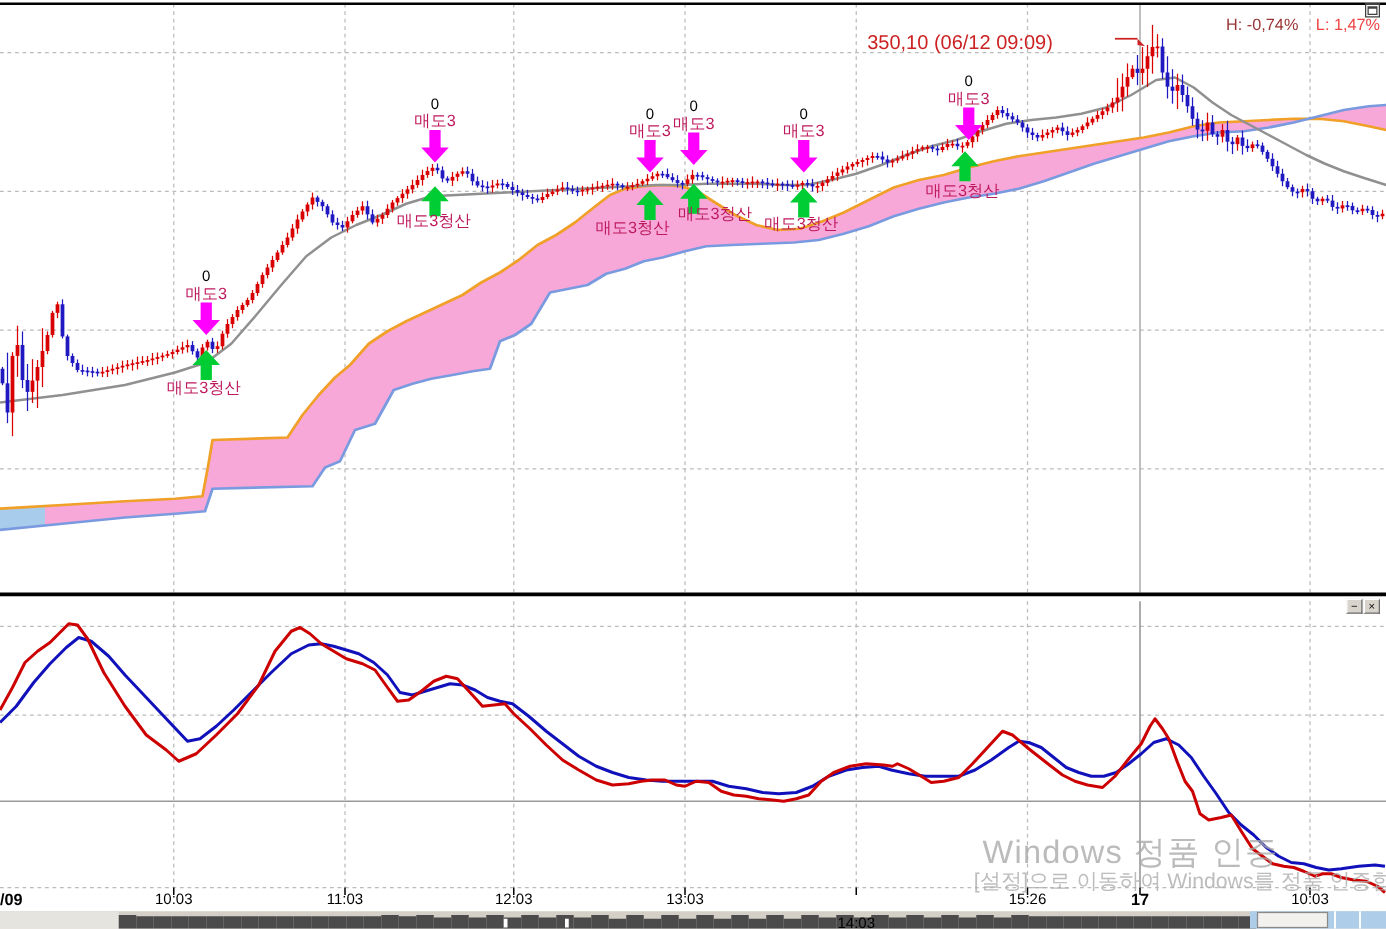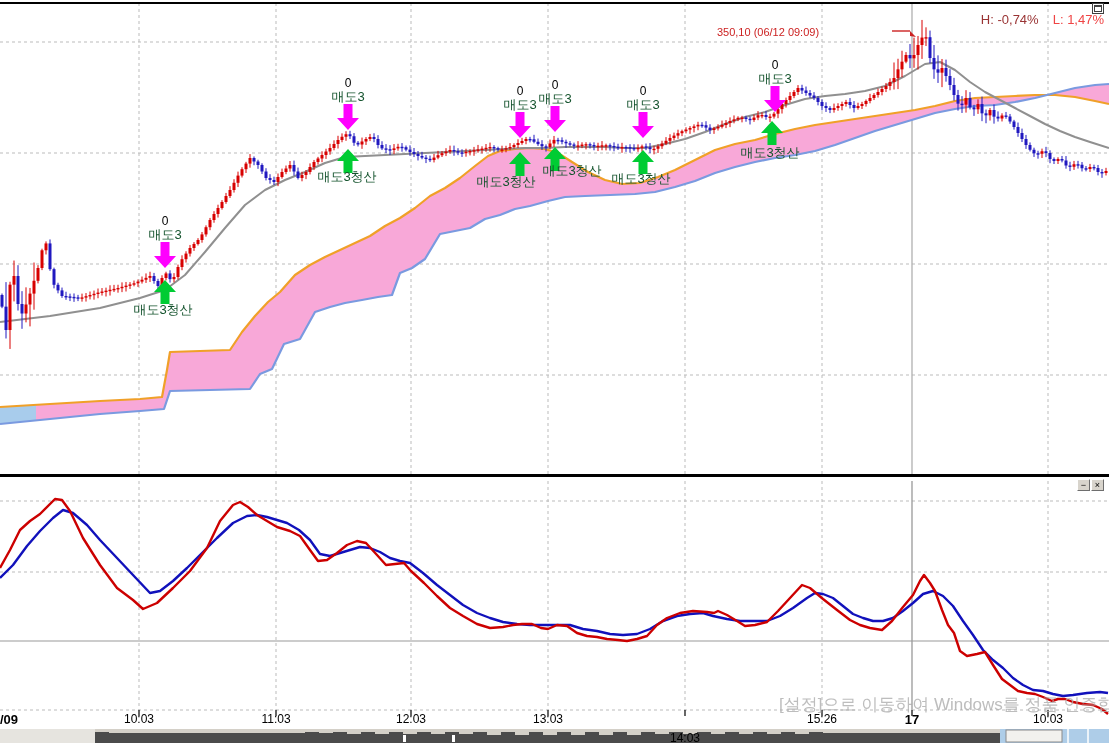--- a/index.html
+++ b/index.html
@@ -4,33 +4,33 @@
 <style>
   html,body{margin:0;padding:0;}
   .screen{position:relative;width:1109px;height:743px;background:#ffffff;overflow:hidden;
           font-family:"Liberation Sans",sans-serif;}
   svg{position:absolute;left:0;top:0;}
   .hl-readout{position:absolute;top:12px;right:5px;font-size:13px;white-space:nowrap;}
   .hl-high{margin-right:14px;}
   .restore-btn{position:absolute;top:3px;right:5px;width:12px;height:11px;background:#fff;
                border:1px solid #404040;box-sizing:border-box;cursor:pointer;}
   .restore-btn .inner{width:6px;height:4px;border:1px solid #404040;border-top-width:2px;margin:1px 0 0 1px;}
-  .price-marker{position:absolute;font-size:11px;white-space:nowrap;}
+  .price-marker{position:absolute;font-size:16px;white-space:nowrap;}
   .panel-btn{position:absolute;width:13px;height:12px;background:#d8d4cc;
              border-top:1px solid #fff;border-left:1px solid #fff;
              border-right:1px solid #6e6e6e;border-bottom:1px solid #6e6e6e;
              font-size:9px;line-height:10px;text-align:center;color:#000;cursor:pointer;box-sizing:border-box;}
   .watermark1{position:absolute;left:786px;top:664px;font-size:26px;color:rgba(168,168,168,0.78);
               letter-spacing:1px;white-space:nowrap;}
   .watermark2{position:absolute;left:779px;top:693px;font-size:17px;color:rgba(172,172,172,0.8);
               white-space:nowrap;}
   .axis-label{position:absolute;top:712px;font-size:12px;color:#000;transform:translateX(-50%);white-space:nowrap;}
   .axis-label.bold{font-weight:bold;font-size:13px;}
   .axis-label.left{transform:none;}
-  .sig-label{position:absolute;transform:translateX(-50%);font-size:13px;color:#14532d;white-space:nowrap;}
+  .sig-label{position:absolute;transform:translateX(-50%);font-size:13px;color:#be185d;white-space:nowrap;}
   .sig-zero{position:absolute;transform:translateX(-50%);font-size:12px;color:#000;}
 </style>
 </head>
 <body>
 
 <div class="screen">
 
   <svg id="chart-svg" width="1109" height="743" viewBox="0 0 1109 743">
       <g>
         <line x1="0" y1="42" x2="1109" y2="42" stroke="#bbbbbb" stroke-width="1" stroke-dasharray="3,3"></line>
@@ -743,20 +743,21 @@
 
   <div class="restore-btn">
       <div class="inner"></div>
     </div>
 
   <div class="price-marker" id="price-marker" style="color: rgb(204, 34, 34); top: 26px; left: 768px; transform: translateX(-50%);">350,10 (06/12 09:09)</div>
 
   <div class="panel-btn" style="right:19px;top:479px;">−</div>
   <div class="panel-btn" style="right:5px;top:479px;">×</div>
 
+  <div class="watermark1">Windows 정품 인증</div>
   <div class="watermark2">[설정]으로 이동하여 Windows를 정품 인증합니다</div>
 
   <div id="axis-labels">
       <div class="axis-label bold left" style="left: 0px;">/09</div>
       <div class="axis-label" style="left: 139px;">10:03</div>
       <div class="axis-label" style="left: 276px;">11:03</div>
       <div class="axis-label" style="left: 411px;">12:03</div>
       <div class="axis-label" style="left: 548px;">13:03</div>
       <div class="axis-label" style="left: 685px; margin-top: 19px;">14:03</div>
       <div class="axis-label" style="left: 822px;">15:26</div>

